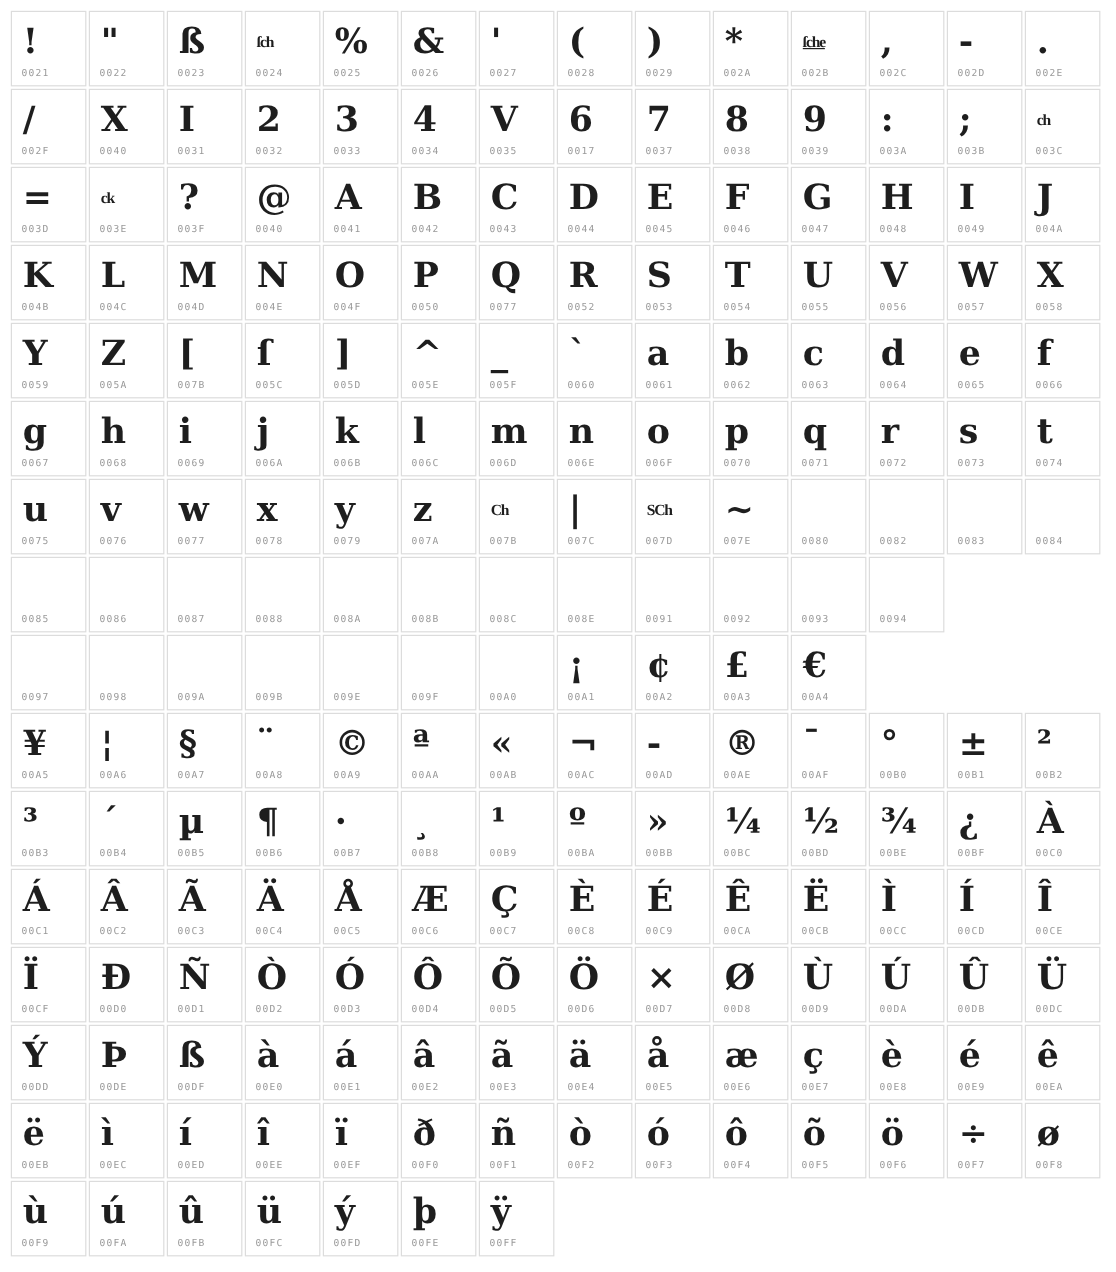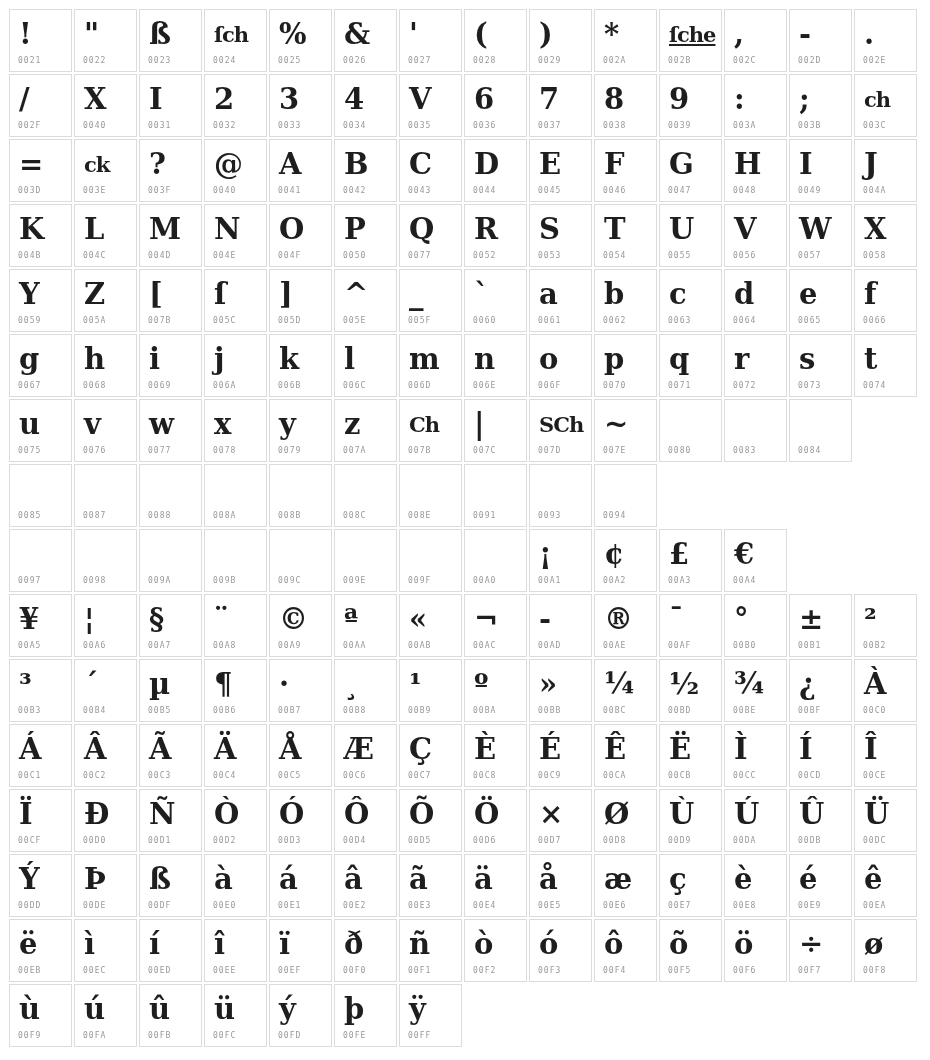--- a/index.html
+++ b/index.html
@@ -38,23 +38,24 @@
     height: 40px;
     line-height: 44px;
     font-family: "DejaVu Serif", serif;
     font-weight: 700;
     font-size: 29px;
     color: var(--glyph-color, #1e1e1e);
     white-space: nowrap;
     overflow: visible;
   }
   .glyph.lig {
-    font-size: 21px;
+    font-size: 13px;
     line-height: 46px;
     letter-spacing: -1px;
+    font-family: Liberation Serif, serif;
   }
   .glyph.swash {
     text-decoration: underline;
   }
   .code {
     position: absolute;
     left: 8px;
     bottom: 6px;
     font-family: "DejaVu Sans Mono", monospace;
     font-size: 8px;
@@ -148,21 +149,21 @@
       <div class="cell">
         <span class="glyph">4</span>
         <span class="code">0034</span>
       </div>
       <div class="cell">
         <span class="glyph">V</span>
         <span class="code">0035</span>
       </div>
       <div class="cell">
         <span class="glyph">6</span>
-        <span class="code">0036</span>
+        <span class="code">0017</span>
       </div>
       <div class="cell">
         <span class="glyph">7</span>
         <span class="code">0037</span>
       </div>
       <div class="cell">
         <span class="glyph">8</span>
         <span class="code">0038</span>
       </div>
       <div class="cell">
@@ -454,34 +455,42 @@
       <div class="cell">
         <span class="glyph">~</span>
         <span class="code">007E</span>
       </div>
       <div class="cell">
         <span class="glyph"></span>
         <span class="code">0080</span>
       </div>
       <div class="cell">
         <span class="glyph"></span>
+        <span class="code">0082</span>
+      </div>
+      <div class="cell">
+        <span class="glyph"></span>
         <span class="code">0083</span>
       </div>
       <div class="cell">
         <span class="glyph"></span>
         <span class="code">0084</span>
       </div>
     </div>
     <div class="row">
       <div class="cell">
         <span class="glyph"></span>
         <span class="code">0085</span>
       </div>
       <div class="cell">
         <span class="glyph"></span>
+        <span class="code">0086</span>
+      </div>
+      <div class="cell">
+        <span class="glyph"></span>
         <span class="code">0087</span>
       </div>
       <div class="cell">
         <span class="glyph"></span>
         <span class="code">0088</span>
       </div>
       <div class="cell">
         <span class="glyph"></span>
         <span class="code">008A</span>
       </div>
@@ -496,20 +505,24 @@
       <div class="cell">
         <span class="glyph"></span>
         <span class="code">008E</span>
       </div>
       <div class="cell">
         <span class="glyph"></span>
         <span class="code">0091</span>
       </div>
       <div class="cell">
         <span class="glyph"></span>
+        <span class="code">0092</span>
+      </div>
+      <div class="cell">
+        <span class="glyph"></span>
         <span class="code">0093</span>
       </div>
       <div class="cell">
         <span class="glyph"></span>
         <span class="code">0094</span>
       </div>
     </div>
     <div class="row">
       <div class="cell">
         <span class="glyph"></span>
@@ -519,24 +532,20 @@
         <span class="glyph"></span>
         <span class="code">0098</span>
       </div>
       <div class="cell">
         <span class="glyph"></span>
         <span class="code">009A</span>
       </div>
       <div class="cell">
         <span class="glyph"></span>
         <span class="code">009B</span>
-      </div>
-      <div class="cell">
-        <span class="glyph"></span>
-        <span class="code">009C</span>
       </div>
       <div class="cell">
         <span class="glyph"></span>
         <span class="code">009E</span>
       </div>
       <div class="cell">
         <span class="glyph"></span>
         <span class="code">009F</span>
       </div>
       <div class="cell">

